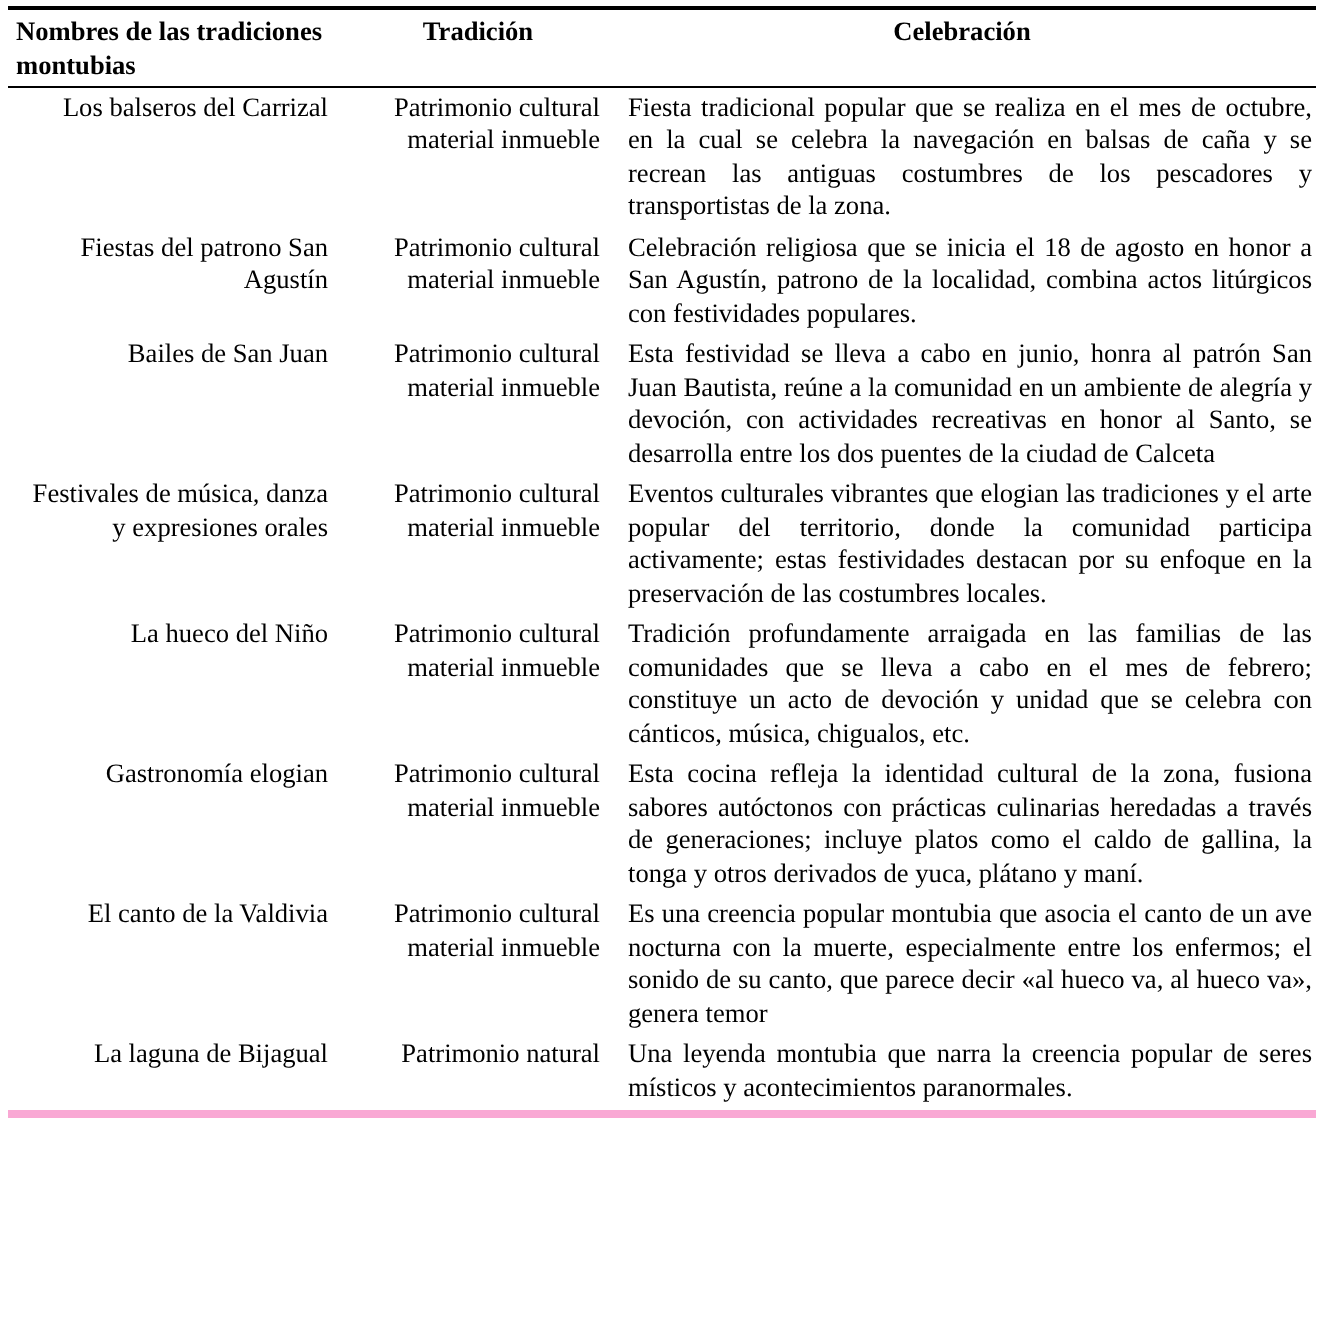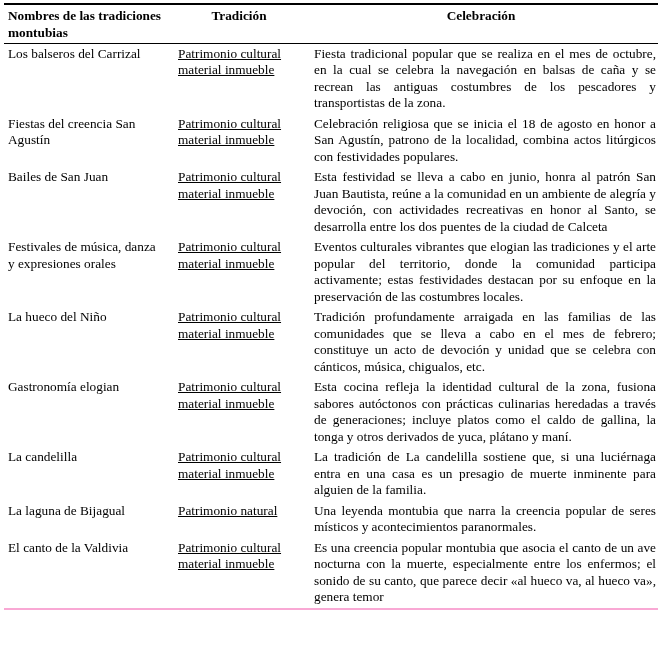--- a/index.html
+++ b/index.html
@@ -13,21 +13,21 @@
     font-family: "Liberation Serif", "DejaVu Serif", serif;
   }
   .page {
     padding: 3px 4px 0 4px;
   }
   table.traditions {
     width: 654px;
     border-collapse: collapse;
     table-layout: fixed;
     border-top: 2px solid #000000;
-    border-bottom: 2px solid #f9a8d4;
+    border-bottom: 4px solid #f9a8d4;
   }
   col.col-name { width: 170px; }
   col.col-category { width: 130px; }
   col.col-description { width: 354px; }
 
   th, td {
     vertical-align: top;
     font-size: 13.3px;
     line-height: 16.5px;
     padding-top: 1.5px;
@@ -37,33 +37,32 @@
   thead th {
     font-weight: bold;
     border-bottom: 1.5px solid #000000;
     padding-top: 3px;
     padding-bottom: 2px;
   }
   thead th.c1 { text-align: left; }
   thead th.c2, thead th.c3 { text-align: center; }
 
   td.c1 {
-    text-align: left;
+    text-align: right;
     padding-left: 4px;
     padding-right: 10px;
   }
   th.c1 {
     padding-left: 4px;
     padding-right: 10px;
   }
   td.c2 {
-    text-align: left;
+    text-align: right;
     padding-left: 4px;
     padding-right: 4px;
-    text-decoration: underline;
   }
   td.c3 {
     text-align: justify;
     padding-left: 10px;
     padding-right: 2px;
   }
 </style>
 </head>
 <body>
 
@@ -81,21 +80,21 @@
         <th class="c3">Celebración</th>
       </tr>
     </thead>
     <tbody>
       <tr>
         <td class="c1">Los balseros del Carrizal</td>
         <td class="c2">Patrimonio cultural material inmueble</td>
         <td class="c3">Fiesta tradicional popular que se realiza en el mes de octubre, en la cual se celebra la navegación en balsas de caña y se recrean las antiguas costumbres de los pescadores y transportistas de la zona.</td>
       </tr>
       <tr>
-        <td class="c1">Fiestas del creencia San Agustín</td>
+        <td class="c1">Fiestas del patrono San Agustín</td>
         <td class="c2">Patrimonio cultural material inmueble</td>
         <td class="c3">Celebración religiosa que se inicia el 18 de agosto en honor a San Agustín, patrono de la localidad, combina actos litúrgicos con festividades populares.</td>
       </tr>
       <tr>
         <td class="c1">Bailes de San Juan</td>
         <td class="c2">Patrimonio cultural material inmueble</td>
         <td class="c3">Esta festividad se lleva a cabo en junio, honra al patrón San Juan Bautista, reúne a la comunidad en un ambiente de alegría y devoción, con actividades recreativas en honor al Santo, se desarrolla entre los dos puentes de la ciudad de Calceta</td>
       </tr>
       <tr>
         <td class="c1">Festivales de música, danza y expresiones orales</td>
@@ -106,29 +105,24 @@
         <td class="c1">La hueco del Niño</td>
         <td class="c2">Patrimonio cultural material inmueble</td>
         <td class="c3">Tradición profundamente arraigada en las familias de las comunidades que se lleva a cabo en el mes de febrero; constituye un acto de devoción y unidad que se celebra con cánticos, música, chigualos, etc.</td>
       </tr>
       <tr>
         <td class="c1">Gastronomía elogian</td>
         <td class="c2">Patrimonio cultural material inmueble</td>
         <td class="c3">Esta cocina refleja la identidad cultural de la zona, fusiona sabores autóctonos con prácticas culinarias heredadas a través de generaciones; incluye platos como el caldo de gallina, la tonga y otros derivados de yuca, plátano y maní.</td>
       </tr>
       <tr>
-        <td class="c1">La candelilla</td>
+        <td class="c1">El canto de la Valdivia</td>
         <td class="c2">Patrimonio cultural material inmueble</td>
-        <td class="c3">La tradición de La candelilla sostiene que, si una luciérnaga entra en una casa es un presagio de muerte inminente para alguien de la familia.</td>
+        <td class="c3">Es una creencia popular montubia que asocia el canto de un ave nocturna con la muerte, especialmente entre los enfermos; el sonido de su canto, que parece decir «al hueco va, al hueco va», genera temor</td>
       </tr>
       <tr>
         <td class="c1">La laguna de Bijagual</td>
         <td class="c2">Patrimonio natural</td>
         <td class="c3">Una leyenda montubia que narra la creencia popular de seres místicos y acontecimientos paranormales.</td>
       </tr>
-      <tr>
-        <td class="c1">El canto de la Valdivia</td>
-        <td class="c2">Patrimonio cultural material inmueble</td>
-        <td class="c3">Es una creencia popular montubia que asocia el canto de un ave nocturna con la muerte, especialmente entre los enfermos; el sonido de su canto, que parece decir «al hueco va, al hueco va», genera temor</td>
-      </tr>
     </tbody>
   </table>
 </div>
 
 </body></html>

